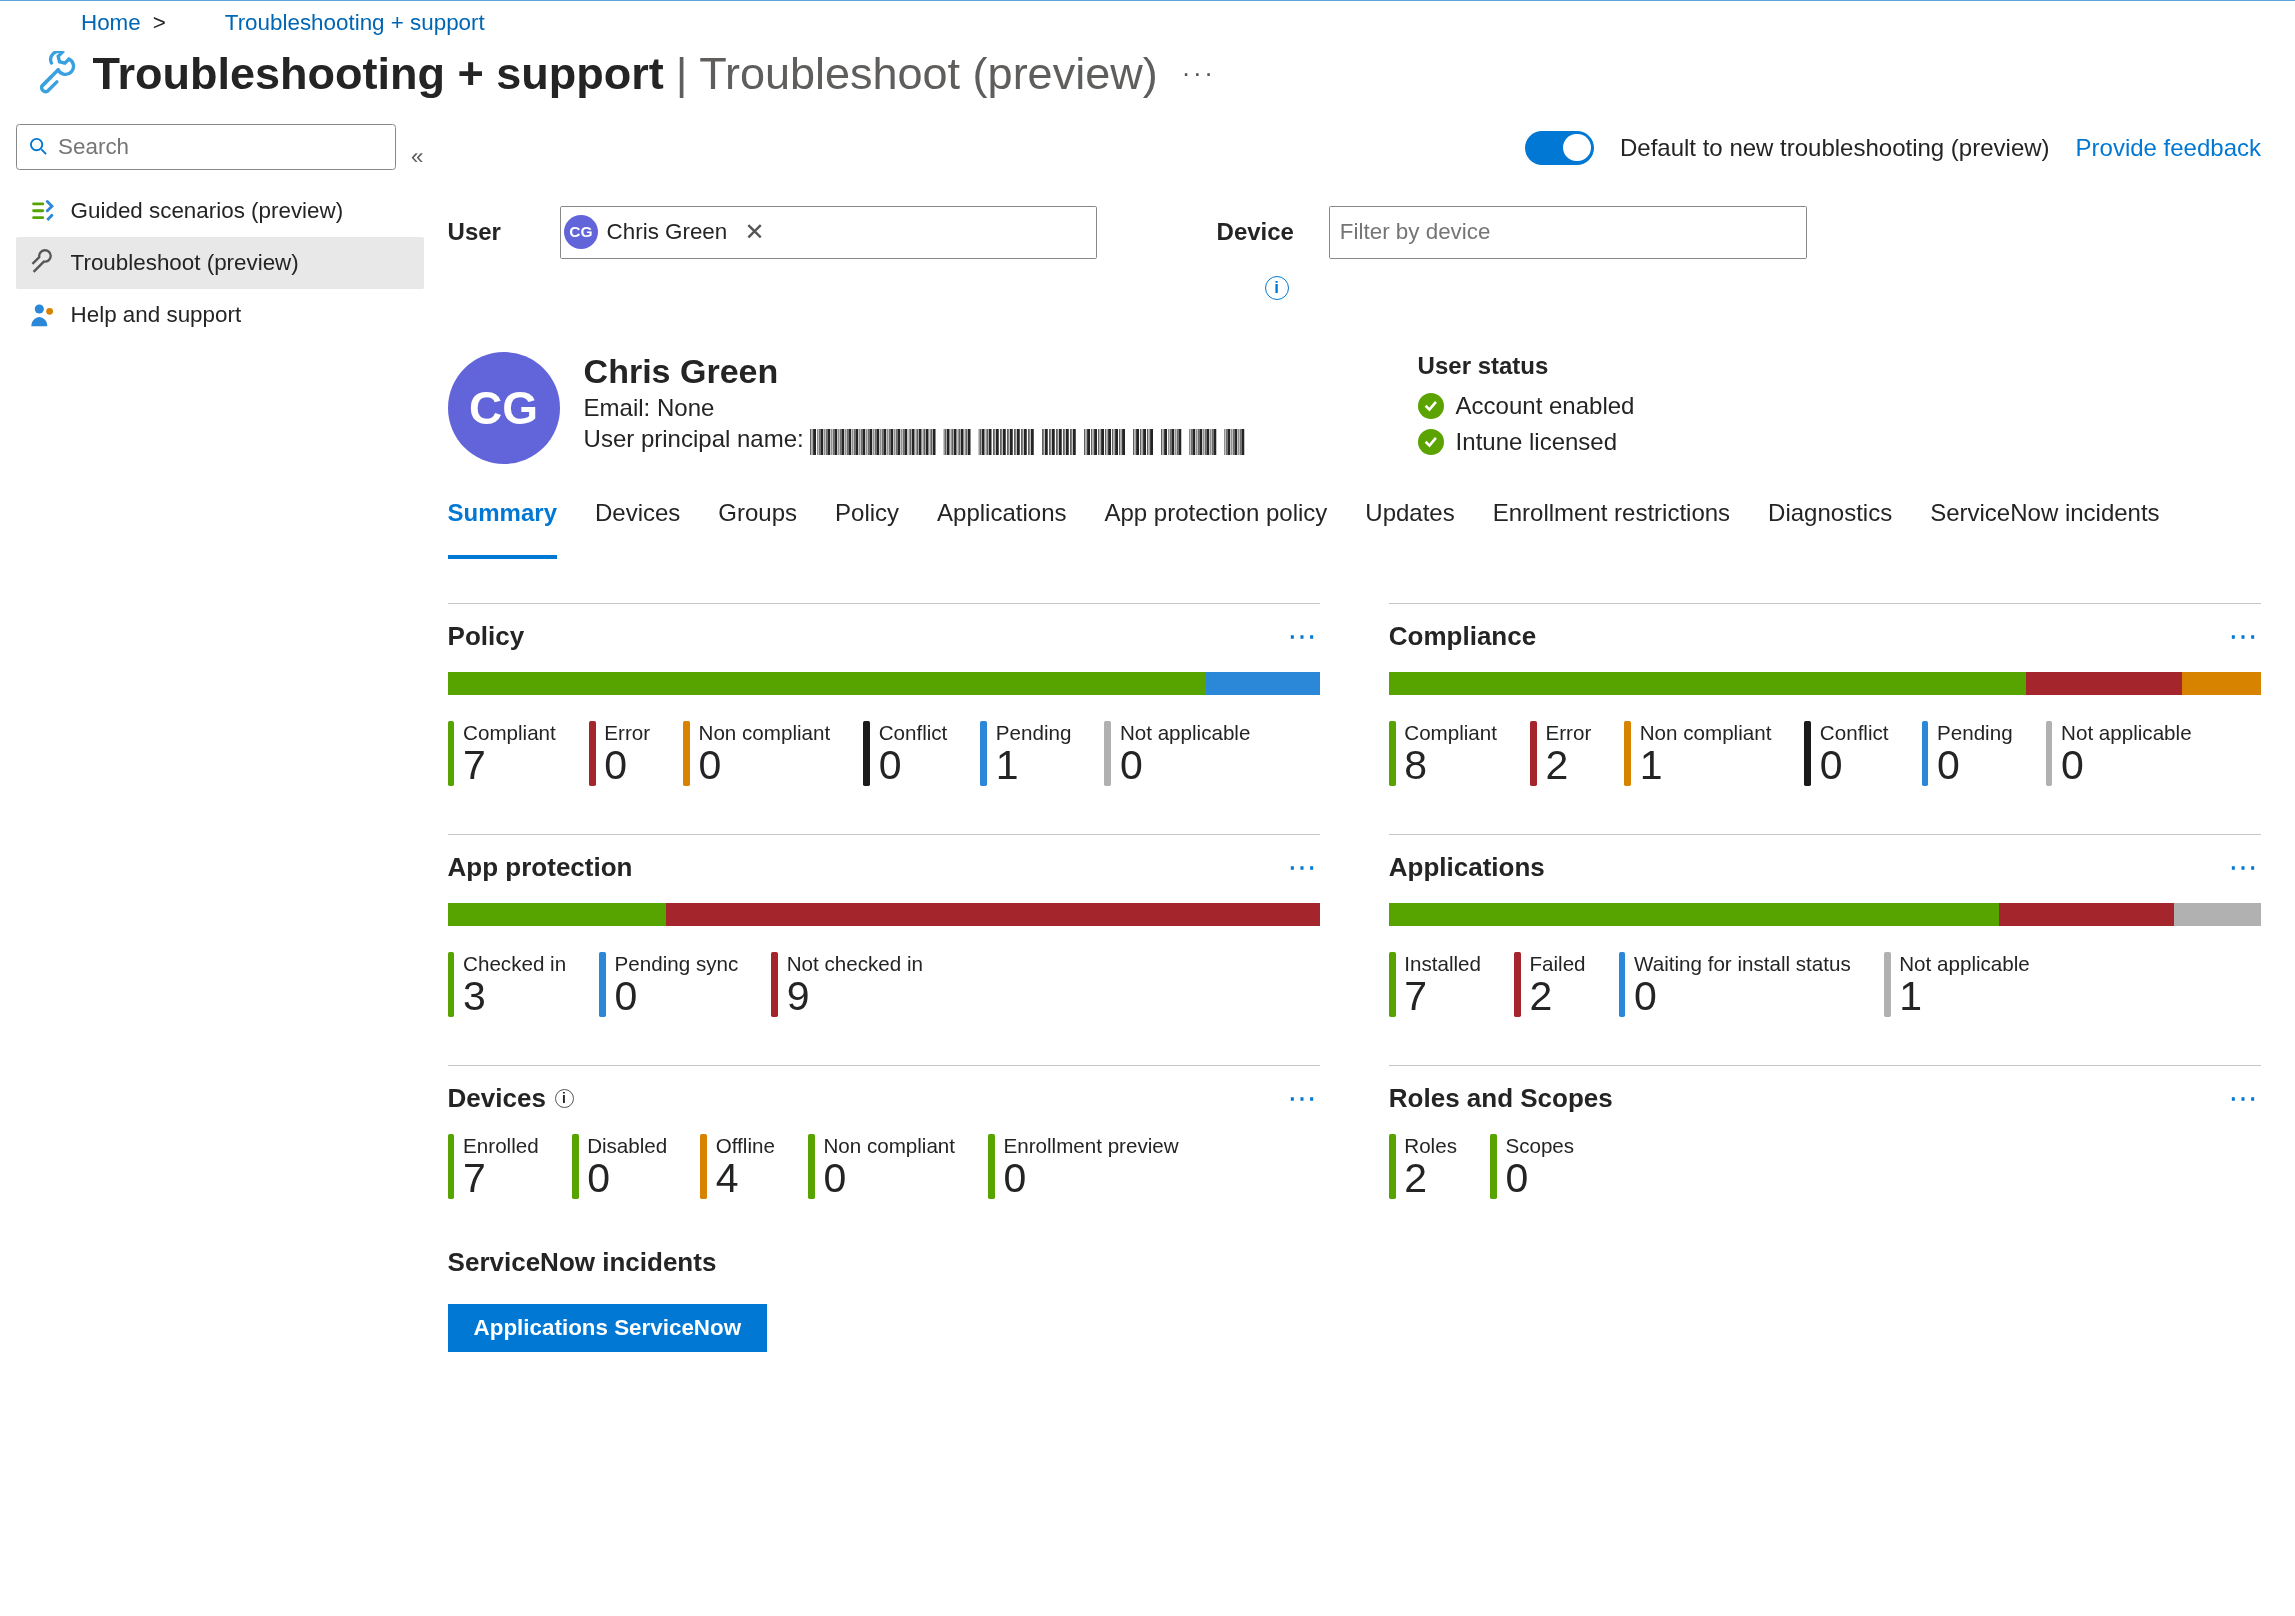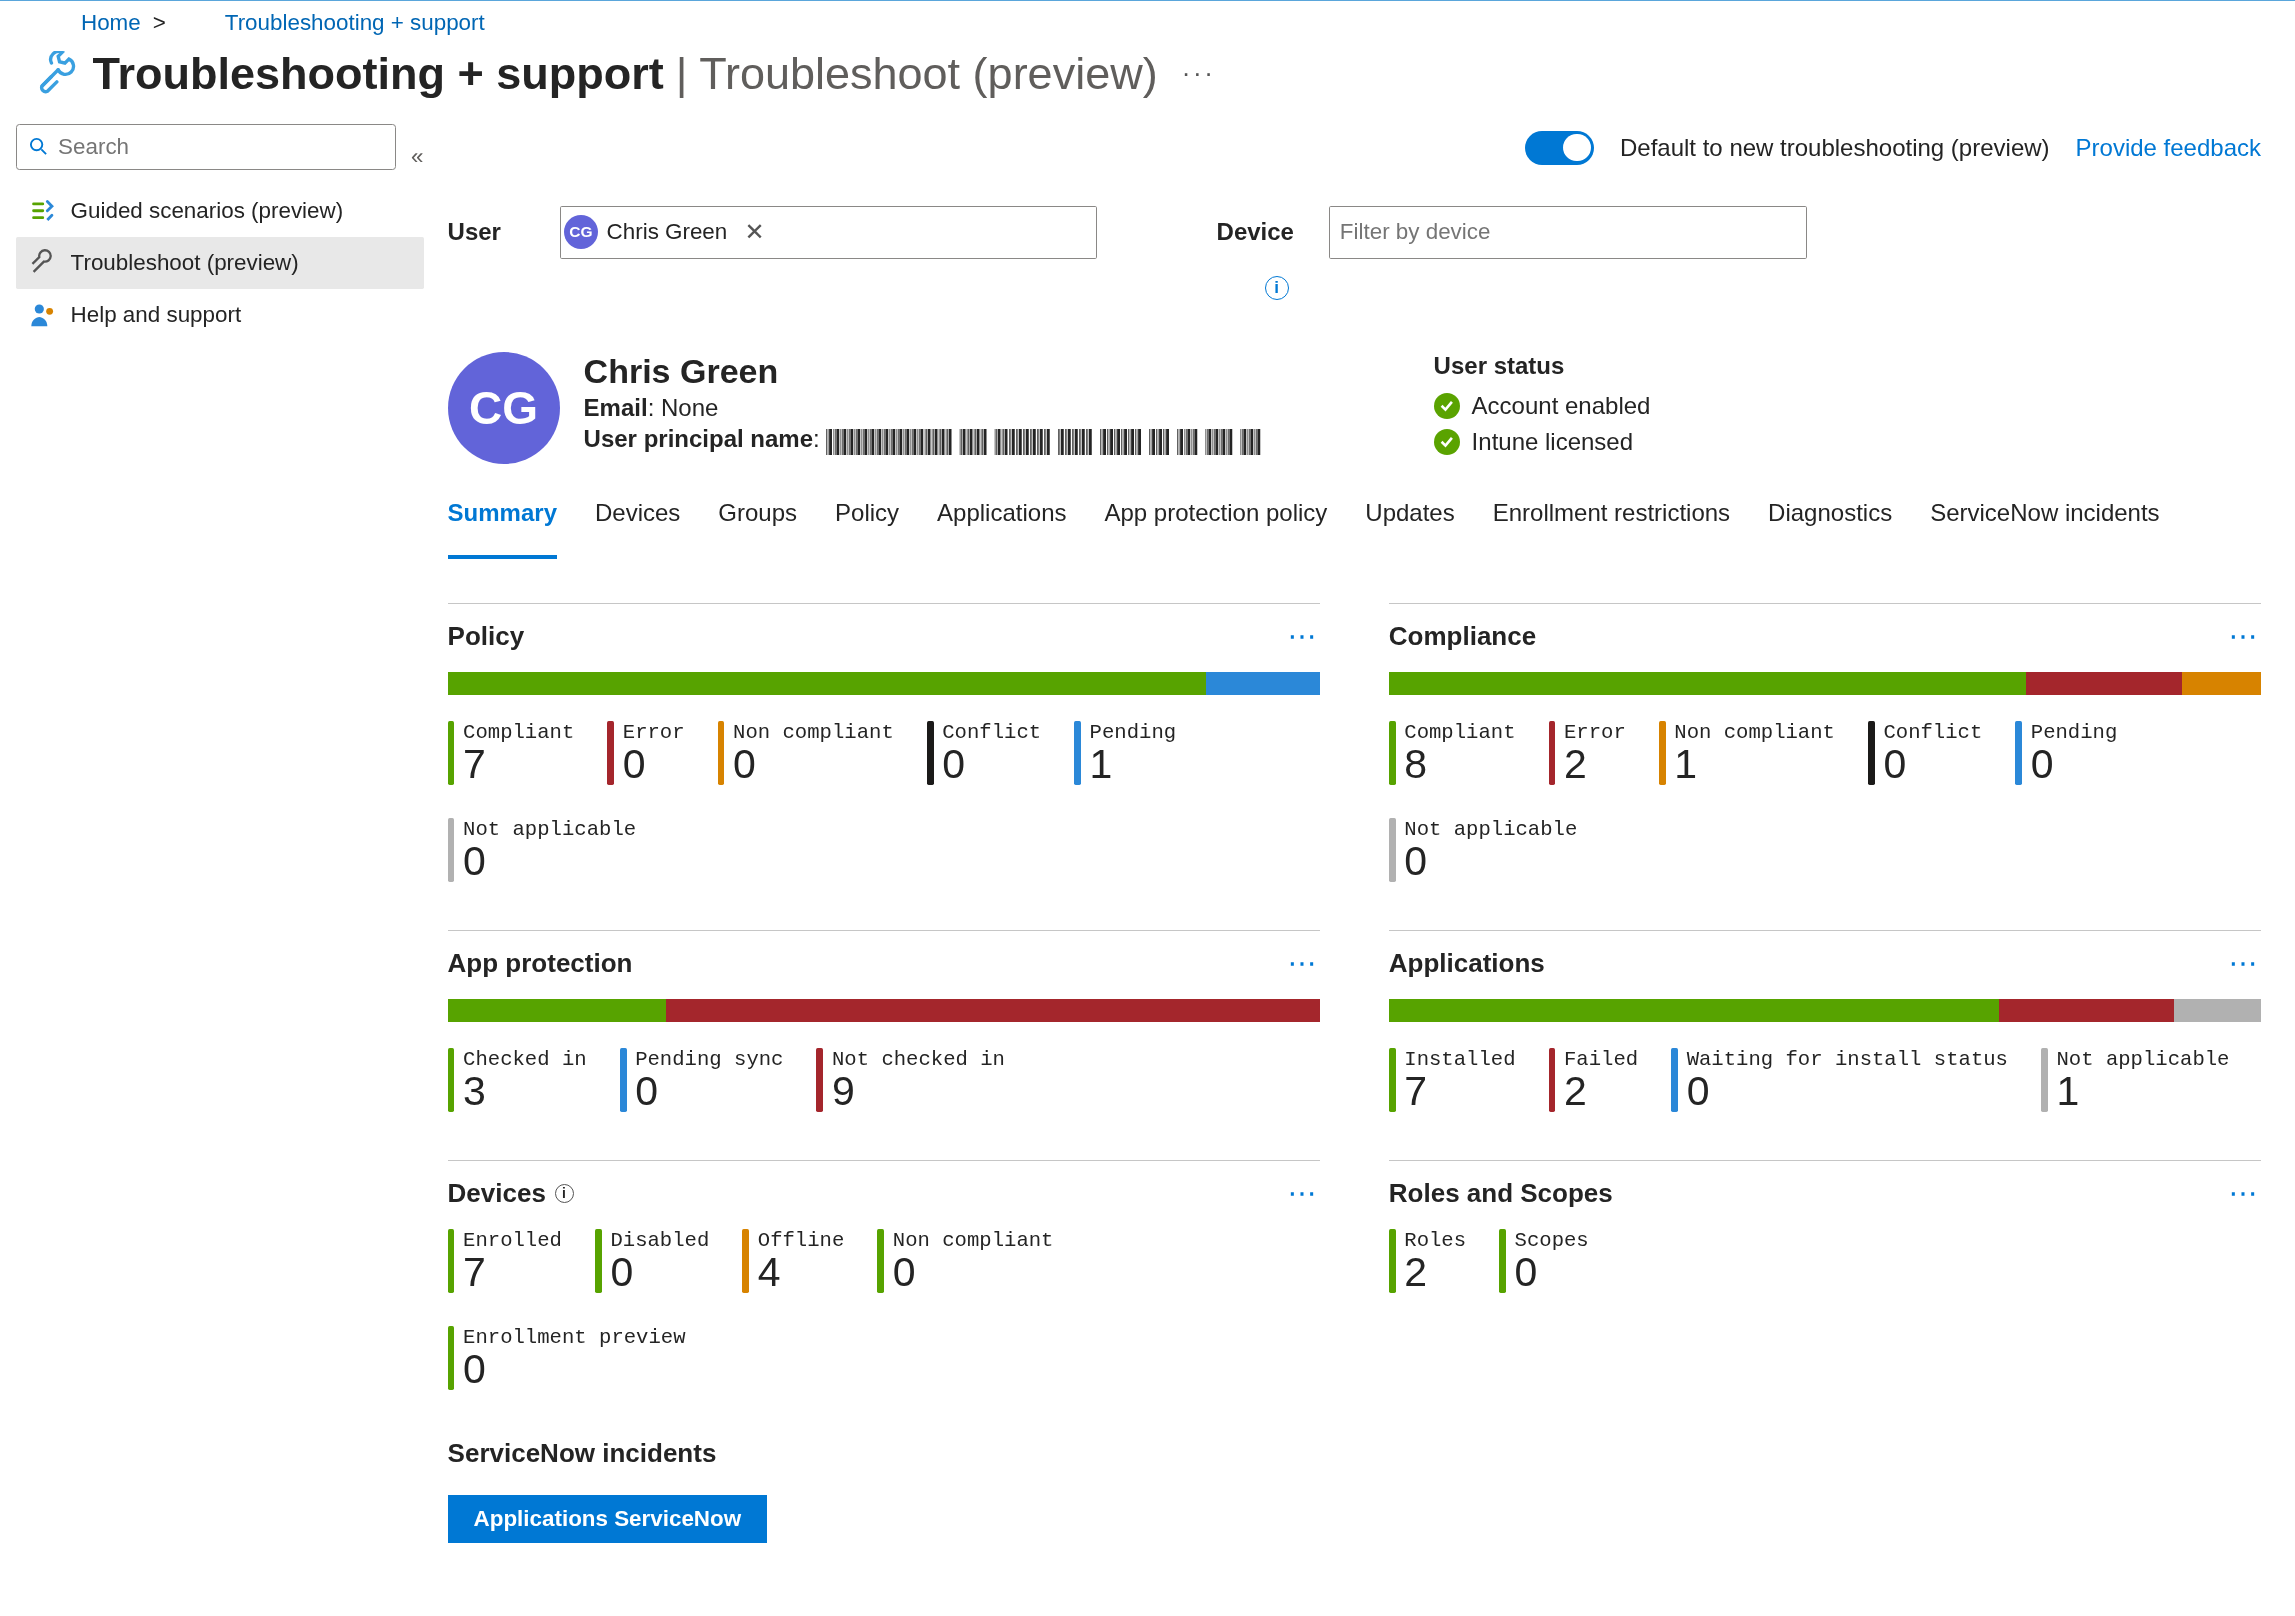--- a/index.html
+++ b/index.html
@@ -66,21 +66,21 @@
   .chip .cx{font-size:24px;color:#555;padding-left:8.6px;cursor:pointer;}
   .chip-input input,.plain-input input{border:none;outline:none;height:100%;flex:1;font-size:22.4px;padding:0 10.3px;background:transparent;}
   .plain-input{display:flex;align-items:center;border:0.9px solid #8a8886;height:53px;min-width:478px;border-radius:1.7px;}
   .info-icon{width:24px;height:24px;border:1.7px solid var(--blue);border-radius:50%;color:var(--blue);display:flex;align-items:center;justify-content:center;font-size:17px;font-weight:600;align-self:flex-start;margin-left:48px;}
   
   .user-block{display:flex;gap:172px;margin:52px 0 34px 0;}
   .user-left{display:flex;gap:24px;}
   .avatar{width:112px;height:112px;border-radius:50%;background:var(--avatar);color:#fff;display:flex;align-items:center;justify-content:center;font-size:46px;font-weight:600;}
   .user-info .uname{font-size:34px;font-weight:600;}
   .user-info .urow{font-size:24px;margin-top:3.4px;}
-  .user-info .urow b{font-weight:700;}
+  .user-info .urow b{font-weight:400;}
   .upn{display:inline-block;letter-spacing:-0.9px;font-family:'Libre Barcode 128','Courier New',monospace;font-size:24px;transform:scaleY(1.8) translateY(3.4px);}
   .status-block .st-title{font-size:24px;font-weight:600;margin-bottom:12px;}
   .status-row{display:flex;align-items:center;gap:12px;font-size:24px;margin-bottom:8.6px;}
   .sOK{width:26px;height:26px;border-radius:50%;background:var(--status-green);display:flex;align-items:center;justify-content:center;}
   .sOK svg{width:15.5px;height:15.5px;}
   
   .tabs{display:flex;gap:38px;border-bottom:0.9px solid transparent;margin-bottom:43px;}
   .tab{font-size:24px;padding-bottom:28px;cursor:pointer;border-bottom:4.3px solid transparent;}
   .tab.sel{color:var(--blue);border-bottom-color:var(--blue);font-weight:600;}
   
@@ -88,21 +88,21 @@
   .card{border-top:0.9px solid var(--border);padding-top:17px;}
   .card-head{display:flex;justify-content:space-between;align-items:center;margin-bottom:20.6px;}
   .card-title{font-size:26px;font-weight:600;display:flex;align-items:center;gap:8.6px;}
   .card-dots{color:var(--blue);font-size:29px;letter-spacing:3.4px;cursor:pointer;line-height:8.6px;}
   .bar{display:flex;height:22.4px;width:100%;margin-bottom:26px;}
   .bar span{height:100%;}
   .metrics{display:flex;gap:33px;flex-wrap:wrap;}
   .metric{display:flex;align-items:stretch;}
   .metric .mark{width:6.9px;border-radius:1.7px;margin-right:8.6px;}
   .metric .mcol{display:flex;flex-direction:column;}
-  .mlabel{font-size:20.6px;color:var(--text);white-space:nowrap;font-family:Liberation Mono, monospace;}
+  .mlabel{font-size:20.6px;color:var(--text);white-space:nowrap;}
   .mval{font-size:41px;line-height:1;}
   .info-sm{width:19px;height:19px;border:1.7px solid #555;border-radius:50%;display:inline-flex;align-items:center;justify-content:center;font-size:13.8px;}
   
   .snow{margin-top:48px;}
   .snow-title{font-size:26px;font-weight:600;margin-bottom:26px;}
   .snow-btn{background:var(--blue);color:#fff;border:none;height:48px;padding:0 26px;font-size:22.4px;font-weight:600;cursor:pointer;}
   
   .c-green{background:var(--green2);} .c-red{background:var(--red);} .c-orange{background:var(--orange);}
   .c-black{background:var(--black);} .c-blue{background:var(--blue2);} .c-grey{background:var(--grey);}
 </style>

